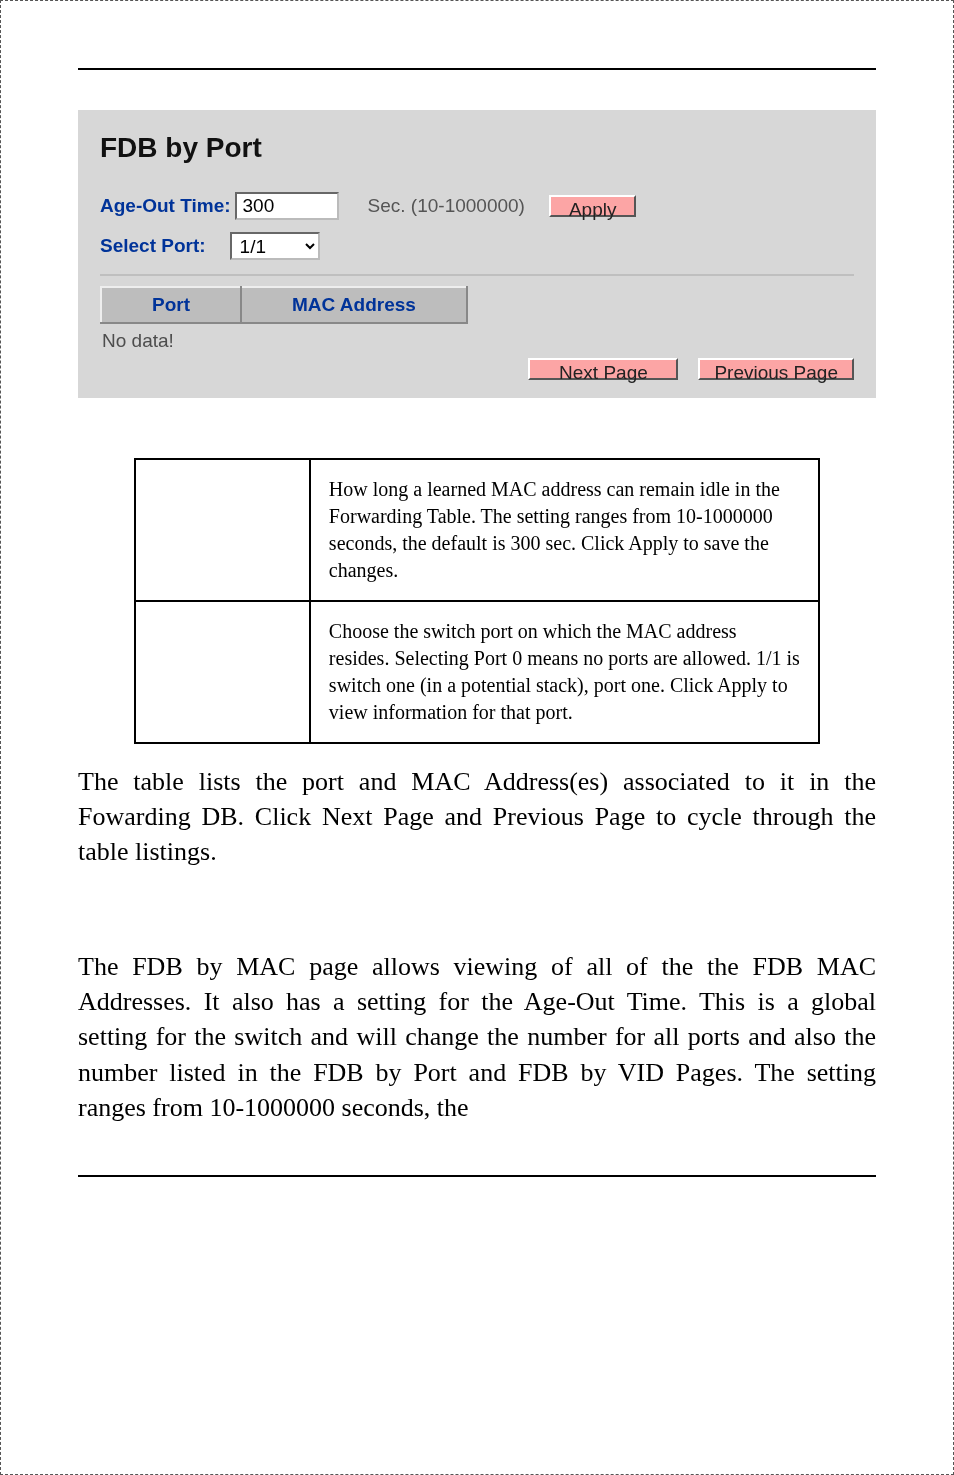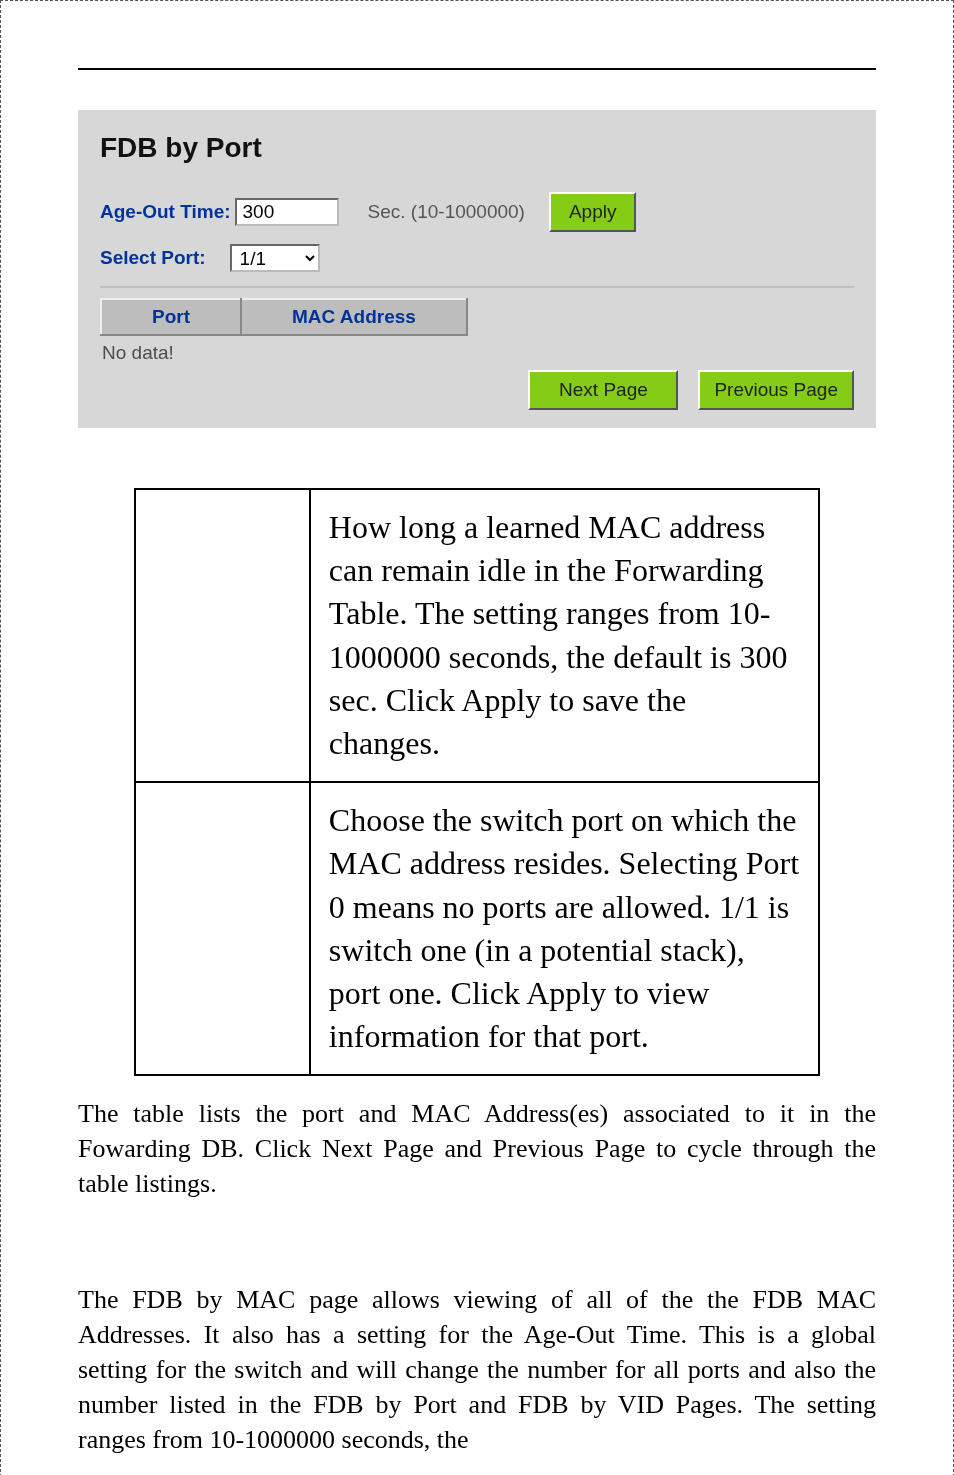--- a/index.html
+++ b/index.html
@@ -65,28 +65,28 @@
     height: 28px;
   }
   .sec-label {
     margin-left: 25px;
     color: #555;
   }
   .win-btn {
     font-family: Arial, sans-serif;
     font-size: 19px;
     padding: 2px 18px;
-    background: #84cc16;
+    background: #fca5a5;
     border-top: 2px solid #fff;
     border-left: 2px solid #fff;
     border-right: 2px solid #555;
     border-bottom: 2px solid #555;
     color: #222;
     cursor: pointer;
-    height: 40px;
+    height: 22px;
   }
   .win-select {
     font-family: Arial, sans-serif;
     font-size: 19px;
     background: #fff;
     border: 2px inset #bbb;
     height: 28px;
     width: 90px;
     padding-left: 4px;
   }
@@ -128,21 +128,21 @@
   }
   
   .desc-table {
     border-collapse: collapse;
     width: 86%;
     margin: 0 auto 20px auto;
   }
   .desc-table td {
     border: 2px solid #000;
     padding: 16px 18px;
-    font-size: 32px;
+    font-size: 20px;
     line-height: 1.35;
     vertical-align: top;
   }
   .desc-table td.left {
     width: 175px;
   }
   .para {
     font-size: 26px;
     line-height: 1.35;
     text-align: justify;

